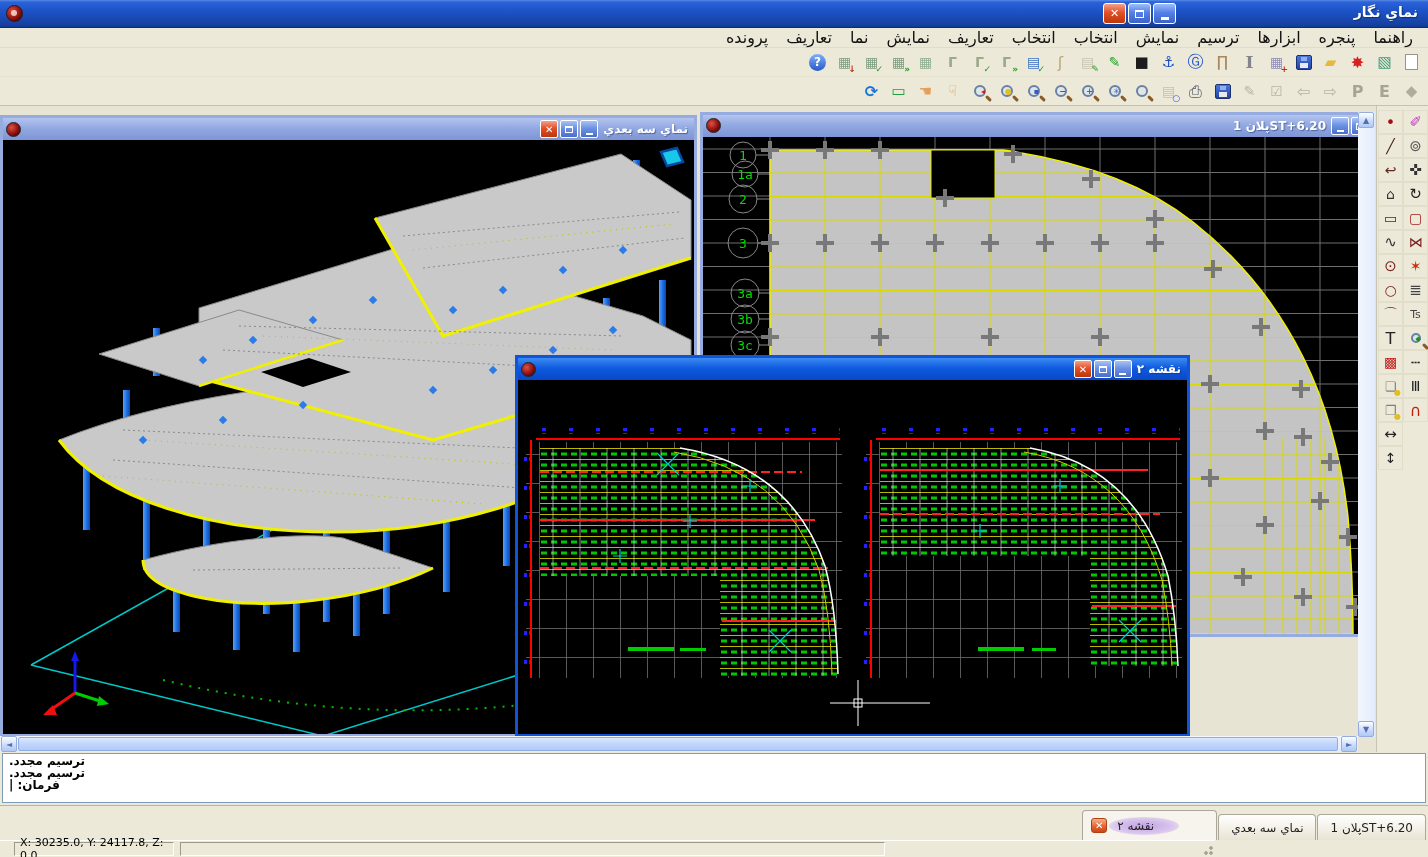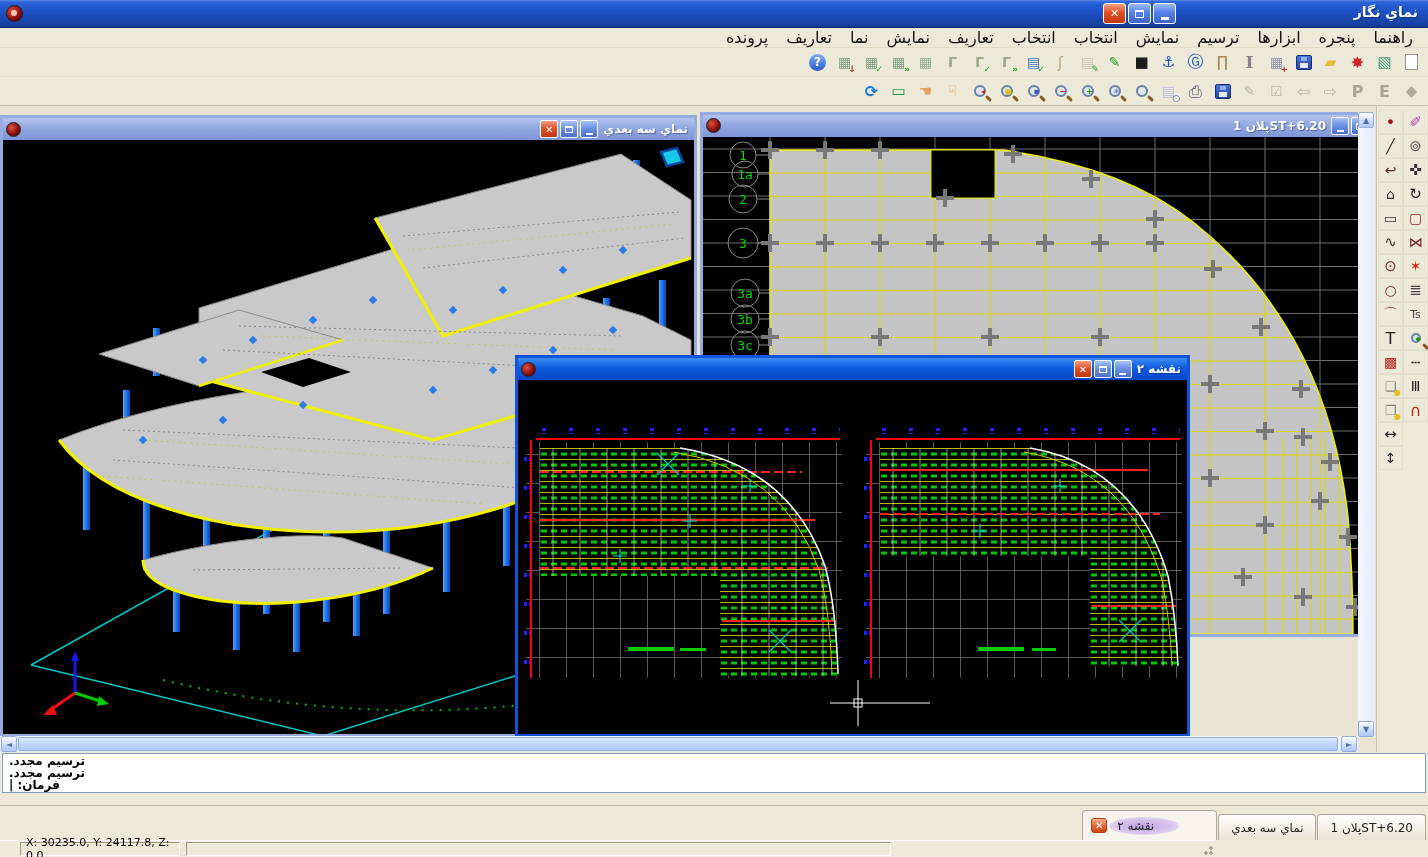--- a/index.html
+++ b/index.html
@@ -106,42 +106,42 @@
     background:linear-gradient(180deg,#F2F6FE,#E2ECFD); }
   #vscroll-up   { left:1358px; top:6px; }
   #vscroll-down { left:1358px; top:615px; }
   #hscroll-left  { left:1px; top:630px; }
   #hscroll-right { left:1341px; top:630px; }
   #hscroll-thumb { left:18px; top:631px; width:1320px; height:14px; }
   .z-top { z-index:9; }
 
   
   #console { position:absolute; left:0; top:752px; width:1428px; height:53px; background:#ECE9D8; padding:1px 2px; }
-  #console-box { width:1424px; height:40px; background:#fff; border:1px solid #7F9DB9;
+  #console-box { width:1424px; height:50px; background:#fff; border:1px solid #7F9DB9;
     direction:rtl; text-align:left; padding:1px 6px; overflow:hidden; }
   .console-line { font-size:12px; font-weight:bold; color:#000; line-height:12px; white-space:pre; }
 
   
   #tabbar { position:absolute; left:0; top:805px; width:1428px; height:35px; background:#ECE9D8;
     border-top:1px solid #B8B4A4; display:flex; justify-content:flex-end; align-items:flex-end;
     padding:0 2px 0 0; }
   .tab { height:26px; background:linear-gradient(#FFFFFF,#EFECE0 70%,#E8E4D4); border:1px solid #ACA899;
     border-bottom:none; border-radius:4px 4px 0 0; display:flex; align-items:center;
     padding:0 12px; font-size:12px; color:#222; margin-left:1px; cursor:default; }
   .tab.active { height:30px; background:#F6F4EC; position:relative; padding-left:8px; min-width:135px; }
   .tab-blob { position:absolute; left:26px; top:6px; width:70px; height:18px; border-radius:50%;
     background:radial-gradient(ellipse at center,#C2A2E2 0%,#D8C4EE 55%,rgba(236,233,216,0) 100%); }
   .tab-close { width:16px; height:15px; border-radius:3px; background:linear-gradient(#F8B088,#E06030 60%,#C84818);
     border:1px solid #B04010; color:#fff; font-size:10px; font-weight:bold; display:flex;
     align-items:center; justify-content:center; margin-right:10px; z-index:1; }
   .tab .tlabel { z-index:1; }
 
   
   #statusbar { position:absolute; left:0; top:840px; width:1215px; height:17px; background:#ECE9D8;
-    border-top:1px solid #FFFFFF; display:flex; align-items:stretch; padding:1px 20px; gap:6px; }
+    border-top:1px solid #FFFFFF; display:flex; align-items:stretch; padding:1px 14px; gap:6px; }
   .status-panel { border:1px solid; border-color:#9D9A84 #FFF #FFF #9D9A84; font-size:11px;
     color:#000; padding:0 5px; display:flex; align-items:center; }
   #status-coords { width:160px; }
   #status-extra { width:705px; }
   #grip { position:absolute; right:1px; bottom:1px; width:13px; height:13px;
     background:
       radial-gradient(circle at 10px 10px, #A8A490 1.5px, transparent 2px),
       radial-gradient(circle at 10px 5px,  #A8A490 1.5px, transparent 2px),
       radial-gradient(circle at 5px 10px,  #A8A490 1.5px, transparent 2px); }
 </style>

